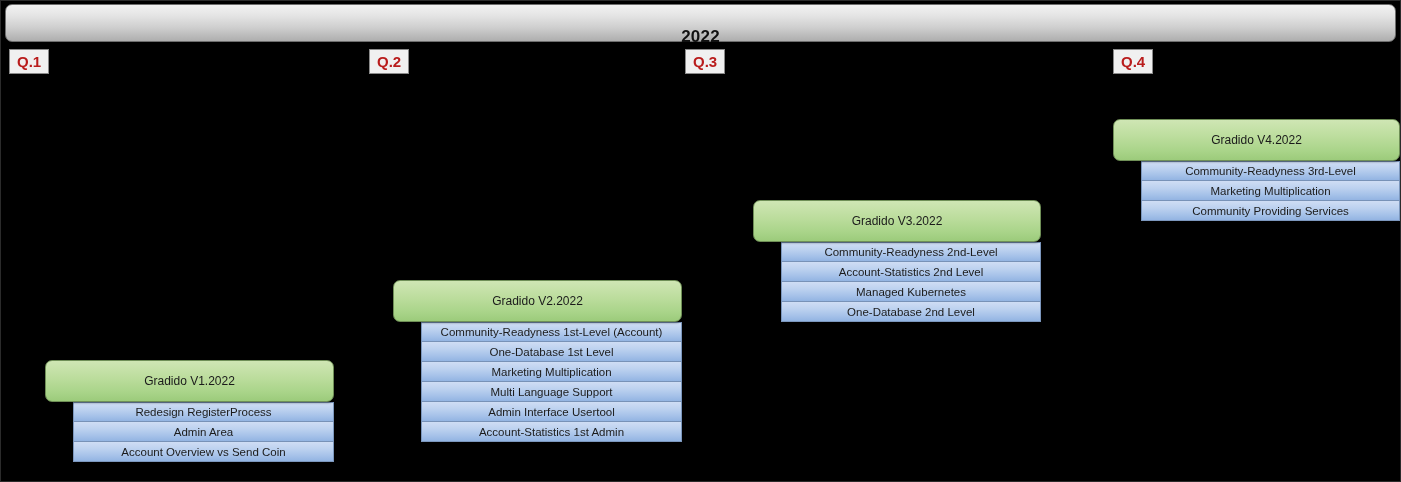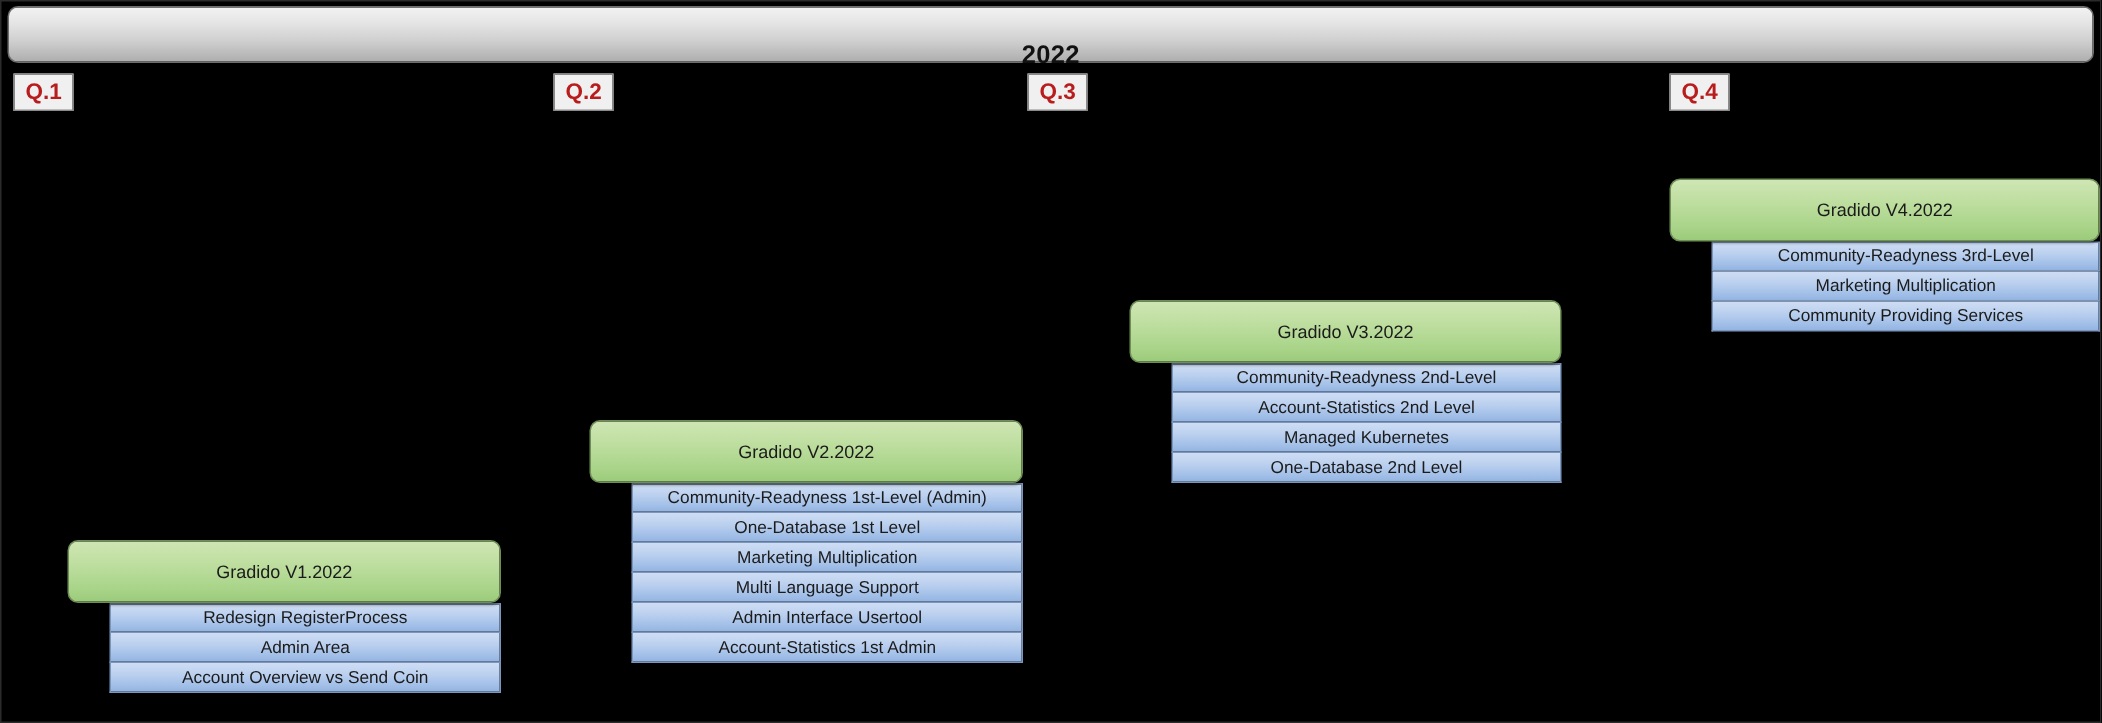--- a/index.html
+++ b/index.html
@@ -159,21 +159,21 @@
       </div>
     </div>
   </div>
 
   <div class="release-group" style="left:360px; top:279px; width:321px;">
     <div class="release-header">
       <span class="release-title">Gradido V2.2022</span>
     </div>
     <div class="release-items">
       <div class="release-item">
-        <span class="item-label">Community-Readyness 1st-Level (Admin)</span>
+        <span class="item-label">Community-Readyness 1st-Level (Account)</span>
       </div>
       <div class="release-item">
         <span class="item-label">One-Database 1st Level</span>
       </div>
       <div class="release-item">
         <span class="item-label">Marketing Multiplication</span>
       </div>
       <div class="release-item">
         <span class="item-label">Multi Language Support</span>
       </div>

